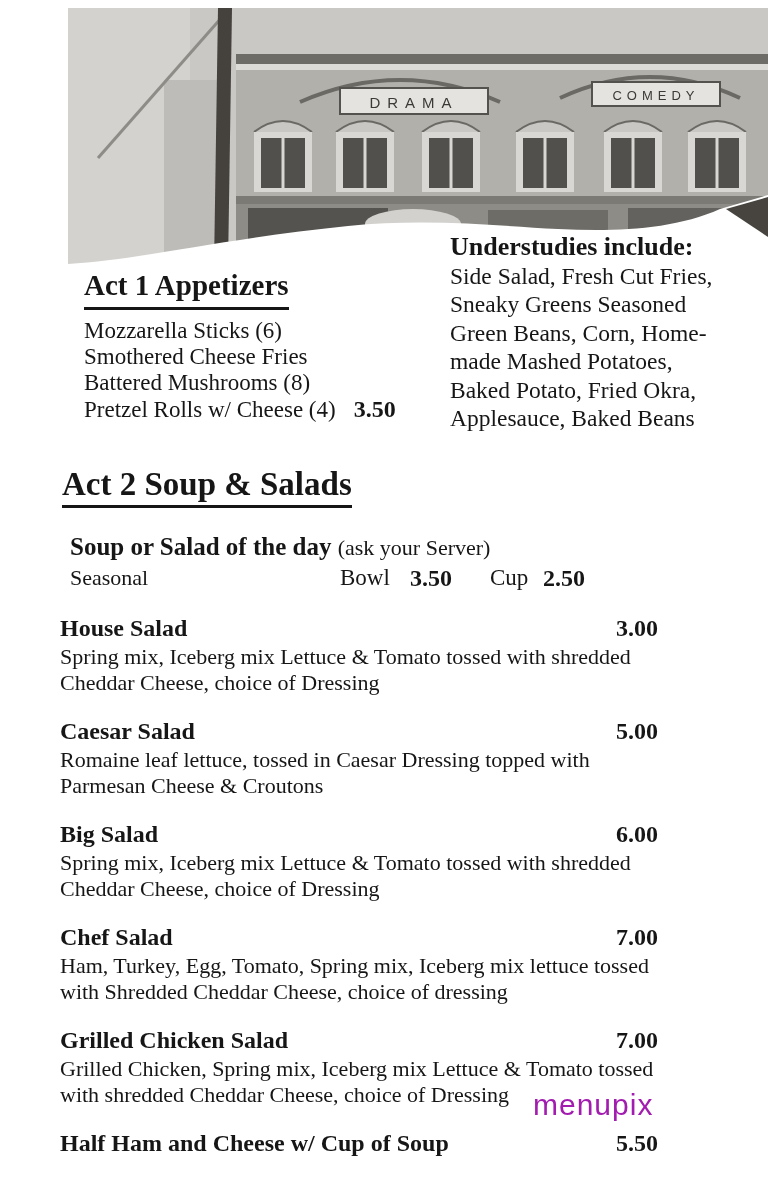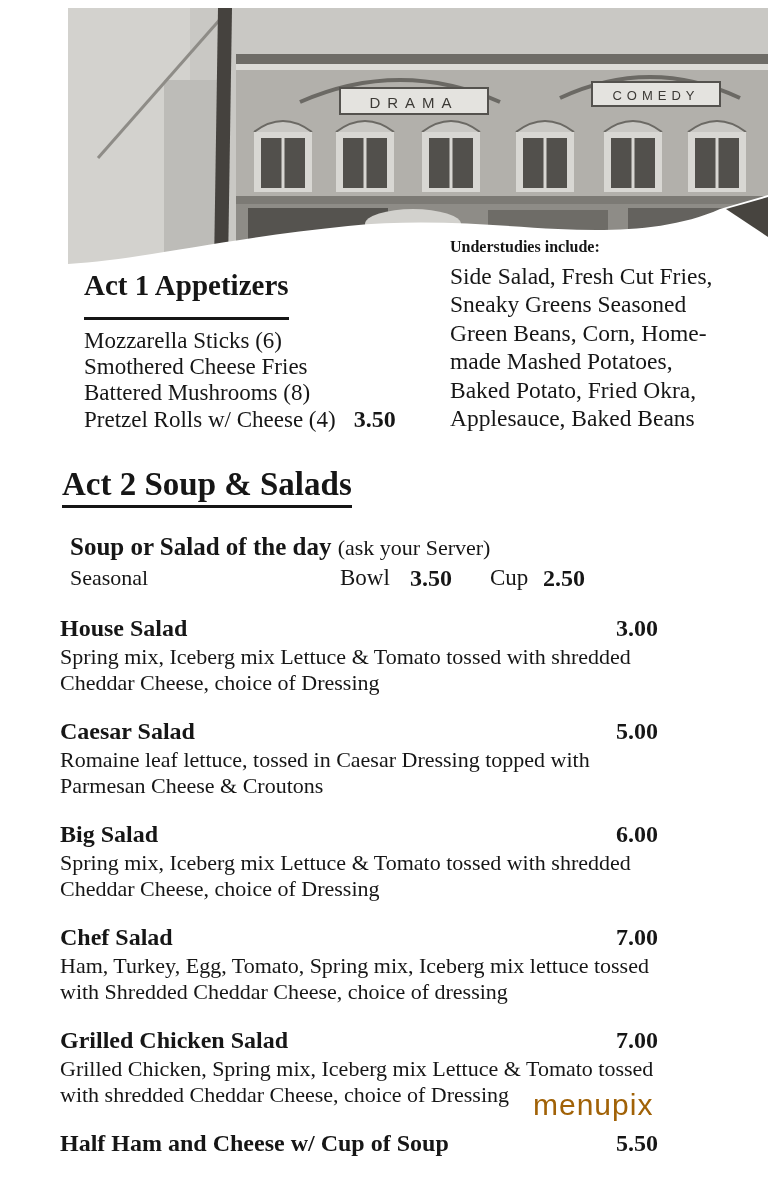--- a/index.html
+++ b/index.html
@@ -19,29 +19,29 @@
     width: 700px; height: 260px;
   }
   .photo svg { display: block; }
 
   
   .appetizers { position: absolute; left: 84px; top: 270px; width: 370px; }
   .appetizers h1 {
     margin: 0 0 8px 0;
     font-size: 29px; font-weight: bold; line-height: 1.1;
     display: inline-block;
-    border-bottom: 3px solid #161616; padding-bottom: 15px;
+    border-bottom: 3px solid #161616; padding-bottom: 5px;
   }
   .app-line { font-size: 23px; line-height: 26px; }
   .app-price-row { display: flex; align-items: baseline; }
   .app-price { font-weight: bold; font-size: 24px; margin-left: 18px; }
 
   
   .understudies { position: absolute; left: 450px; top: 233px; width: 305px; }
-  .understudies .u-title { font-weight: bold; font-size: 16px; line-height: 28.5px; }
+  .understudies .u-title { font-weight: bold; font-size: 26px; line-height: 28.5px; }
   .understudies .u-line { font-size: 23.5px; line-height: 28.5px; }
 
   
   .soup-salads { position: absolute; left: 58px; top: 466px; width: 600px; }
   .soup-salads h1 {
     margin: 0 0 0 4px;
     font-size: 33px; font-weight: bold; line-height: 1.15;
     display: inline-block;
     border-bottom: 3px solid #161616; padding-bottom: 1px; text-align: right;
   }
@@ -63,21 +63,21 @@
     font-size: 24px; font-weight: bold; line-height: 30px;
   }
   .item-name { white-space: nowrap; }
   .item-price { font-weight: bold; }
   .item-desc { font-size: 22px; line-height: 26px; max-width: 595px; margin-top: 1px; }
 
   
   .watermark {
     position: absolute; left: 533px; top: 1088px;
     font-family: "Liberation Sans", sans-serif;
-    font-size: 30px; color: #a16207; letter-spacing: 1px;
+    font-size: 30px; color: #a21caf; letter-spacing: 1px;
   }
 </style>
 </head>
 <body>
 
 <div class="page">
 
   <div class="photo">
     <svg viewBox="0 0 700 260" width="700" height="260" preserveAspectRatio="none">
 

